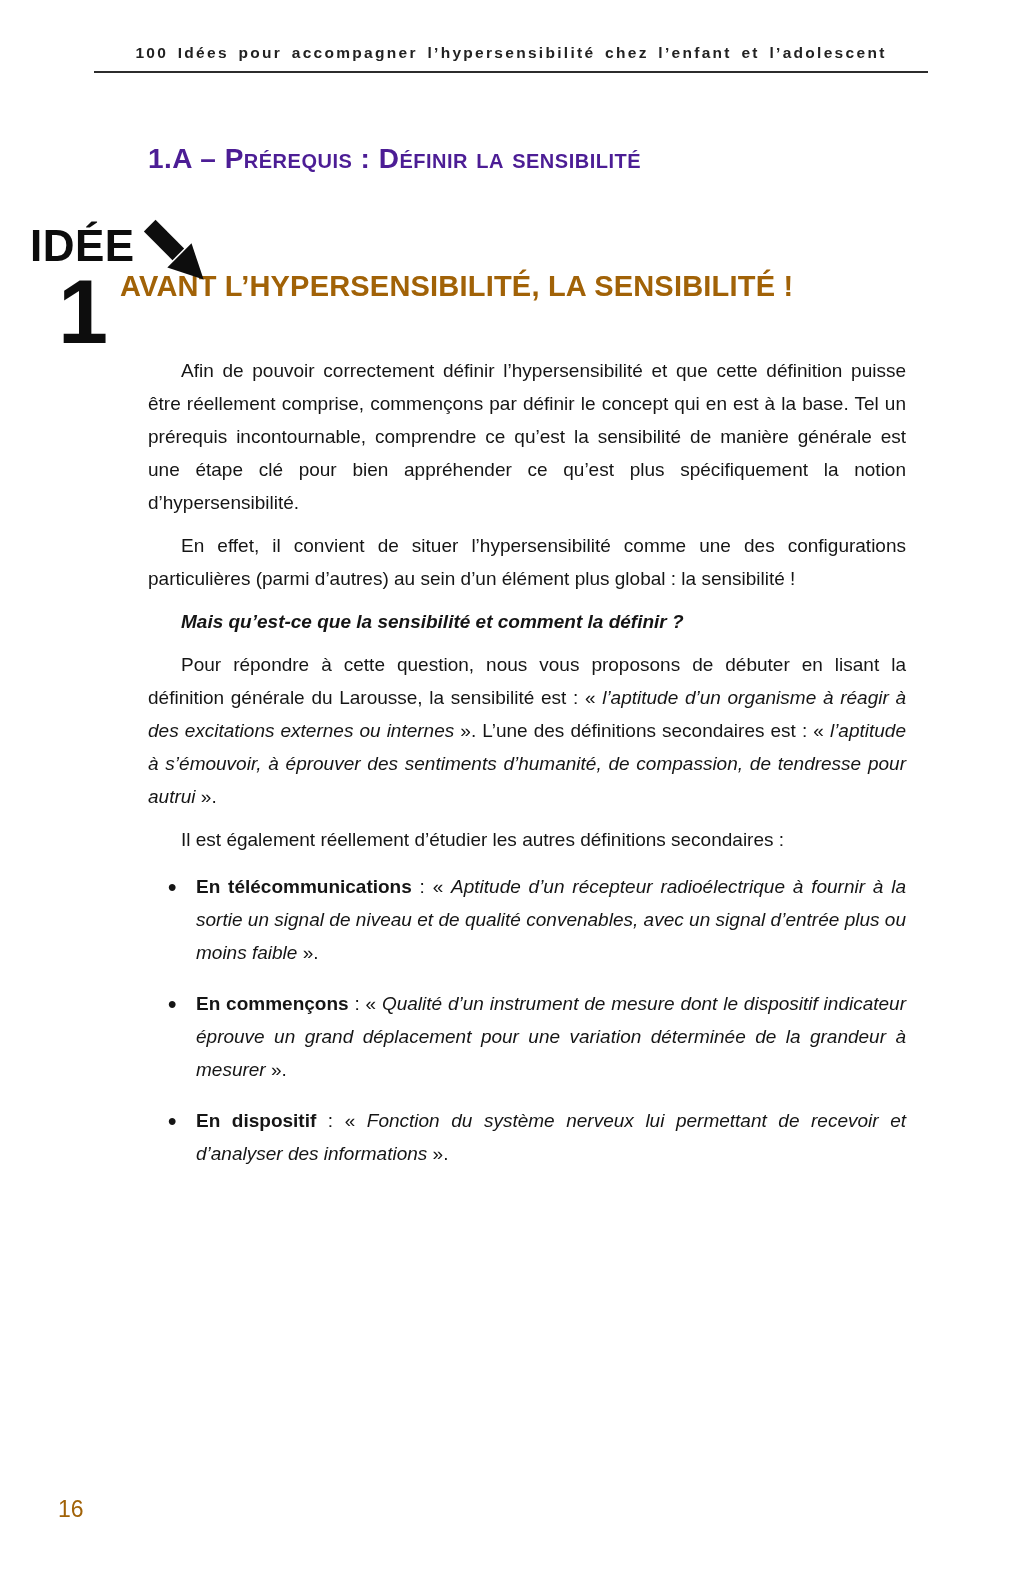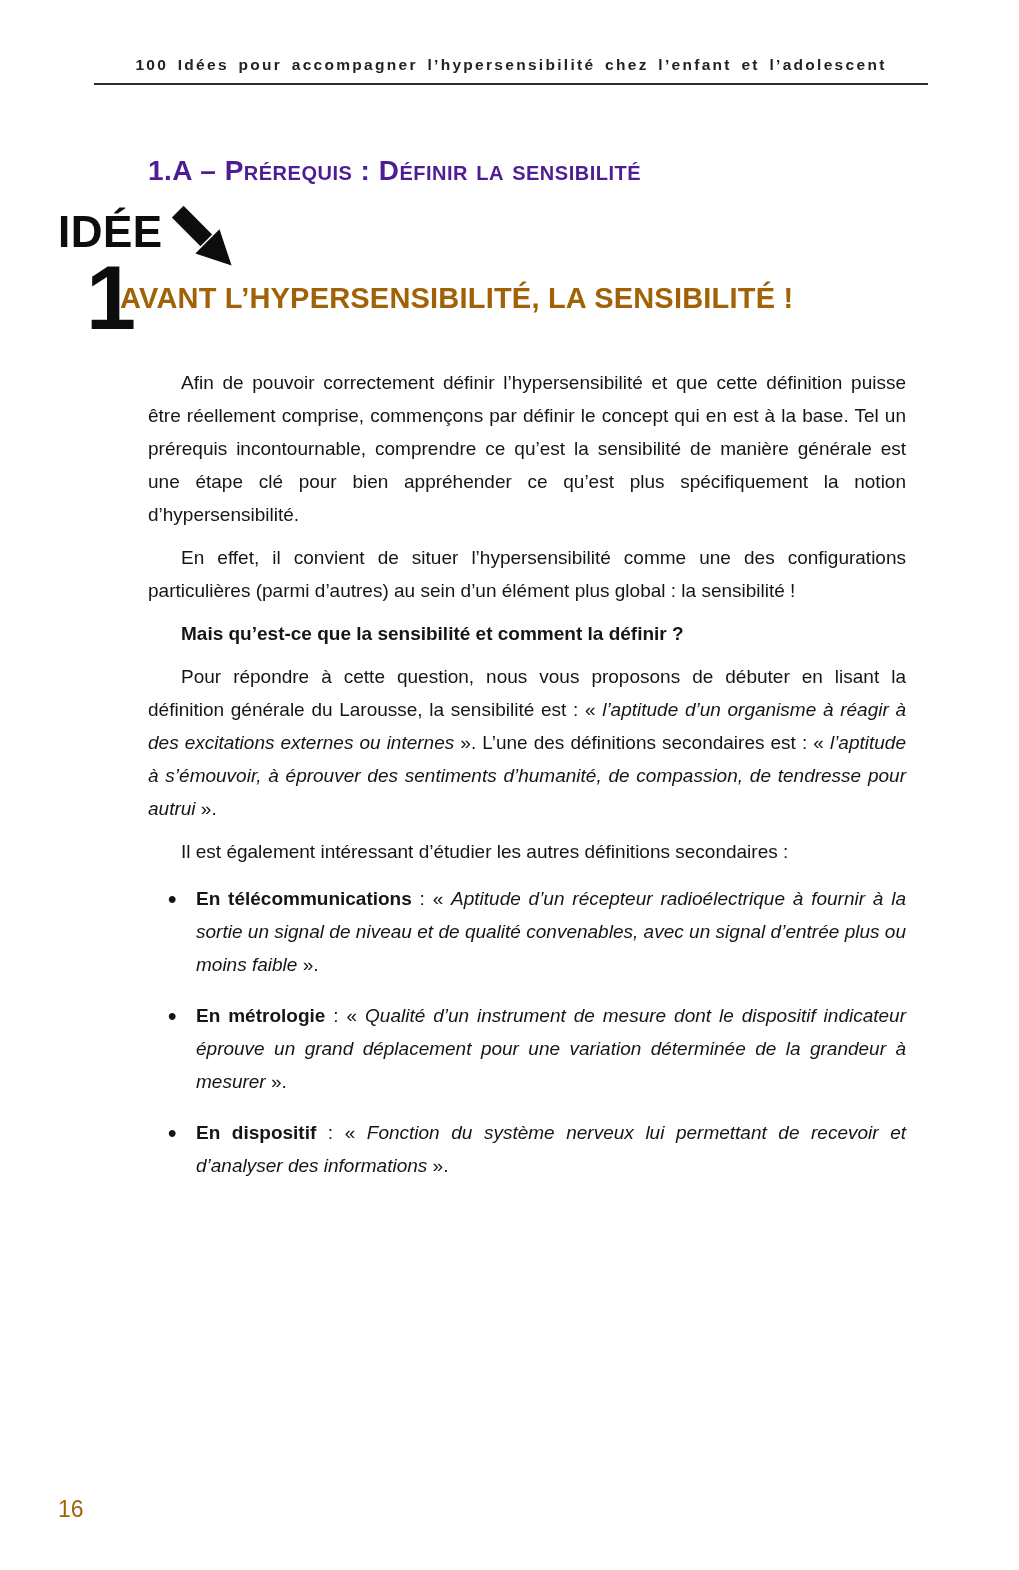--- a/index.html
+++ b/index.html
@@ -7,21 +7,21 @@
     width: 1019px; height: 1570px;
     background: #ffffff;
     font-family: "Liberation Sans", sans-serif;
     color: #161616;
     overflow: hidden;
   }
   .page {
     position: relative;
     width: 1019px; height: 1570px;
     box-sizing: border-box;
-    padding-top: 56px;
+    padding-top: 44px;
   }
 
   
   .running-header {
     width: 834px;
     margin: 0 auto 0 94px;
     text-align: center;
     font-size: 15.5px;
     font-weight: 700;
     letter-spacing: 2.3px;
@@ -41,21 +41,21 @@
     margin: 70px 0 0 148px;
     font-size: 28px;
     font-weight: 700;
     font-variant: small-caps;
     font-variant-caps: small-caps;
     letter-spacing: 0.5px;
     color: #4c1d95;
   }
 
   
-  .idee-block { position: absolute; left: 30px; top: 210px; width: 200px; margin-left: 28px; }
+  .idee-block { position: absolute; left: 30px; top: 224px; width: 200px; }
   .idee-label {
     font-size: 44px;
     font-weight: 800;
     letter-spacing: 0.5px;
     color: #0d0d0d;
     line-height: 1;
   }
   .idee-number {
     font-size: 90px;
     font-weight: 700;
@@ -84,20 +84,21 @@
     margin: 50px 0 0 148px;
     width: 758px;
     font-size: 19px;
     line-height: 33px;
     text-align: justify;
     color: #151515;
   }
   .content p { margin: 0 0 10px 0; text-indent: 33px; }
   .subheading {
     font-weight: 700;
+    font-style: italic;
     margin: 16px 0 12px 0;
     text-indent: 33px;
   }
   .it { font-style: italic; }
   .b  { font-weight: 700; }
 
   
   ul.deflist {
     list-style: none;
     margin: 14px 0 8px 0;
@@ -148,25 +149,25 @@
   <div class="content">
 
     <p>Afin de pouvoir correctement définir l’hypersensibilité et que cette définition puisse être réellement comprise, commençons par définir le concept qui en est à la base. Tel un prérequis incontournable, comprendre ce qu’est la sensibilité de manière générale est une étape clé pour bien appréhender ce qu’est plus spécifiquement la notion d’hypersensibilité.</p>
 
     <p>En effet, il convient de situer l’hypersensibilité comme une des configurations particulières (parmi d’autres) au sein d’un élément plus global : la sensibilité !</p>
 
     <p class="subheading">Mais qu’est-ce que la sensibilité et comment la définir ?</p>
 
     <p><span>Pour répondre à cette question, nous vous proposons de débuter en lisant la définition générale du Larousse, la sensibilité est : « </span><span class="it">l’aptitude d’un organisme à réagir à des excitations externes ou internes</span><span> ». L’une des définitions secondaires est : « </span><span class="it">l’aptitude à s’émouvoir, à éprouver des sentiments d’humanité, de compassion, de tendresse pour autrui</span><span> ».</span></p>
 
-    <p>Il est également intéressant d’étudier les autres définitions secondaires :</p>
+    <p>Il est également réellement d’étudier les autres définitions secondaires :</p>
 
     <ul class="deflist">
       <li><span class="b">En télécommunications</span><span> : « </span><span class="it">Aptitude d’un récepteur radioélectrique à fournir à la sortie un signal de niveau et de qualité convenables, avec un signal d’entrée plus ou moins faible</span><span> ».</span></li>
-      <li><span class="b">En métrologie</span><span> : « </span><span class="it">Qualité d’un instrument de mesure dont le dispositif indicateur éprouve un grand déplacement pour une variation déterminée de la grandeur à mesurer</span><span> ».</span></li>
+      <li><span class="b">En commençons</span><span> : « </span><span class="it">Qualité d’un instrument de mesure dont le dispositif indicateur éprouve un grand déplacement pour une variation déterminée de la grandeur à mesurer</span><span> ».</span></li>
       <li><span class="b">En dispositif</span><span> : « </span><span class="it">Fonction du système nerveux lui permettant de recevoir et d’analyser des informations</span><span> ».</span></li>
     </ul>
 
   </div>
 
   <div class="page-number">16</div>
 
 </div>
 
 </body></html>

